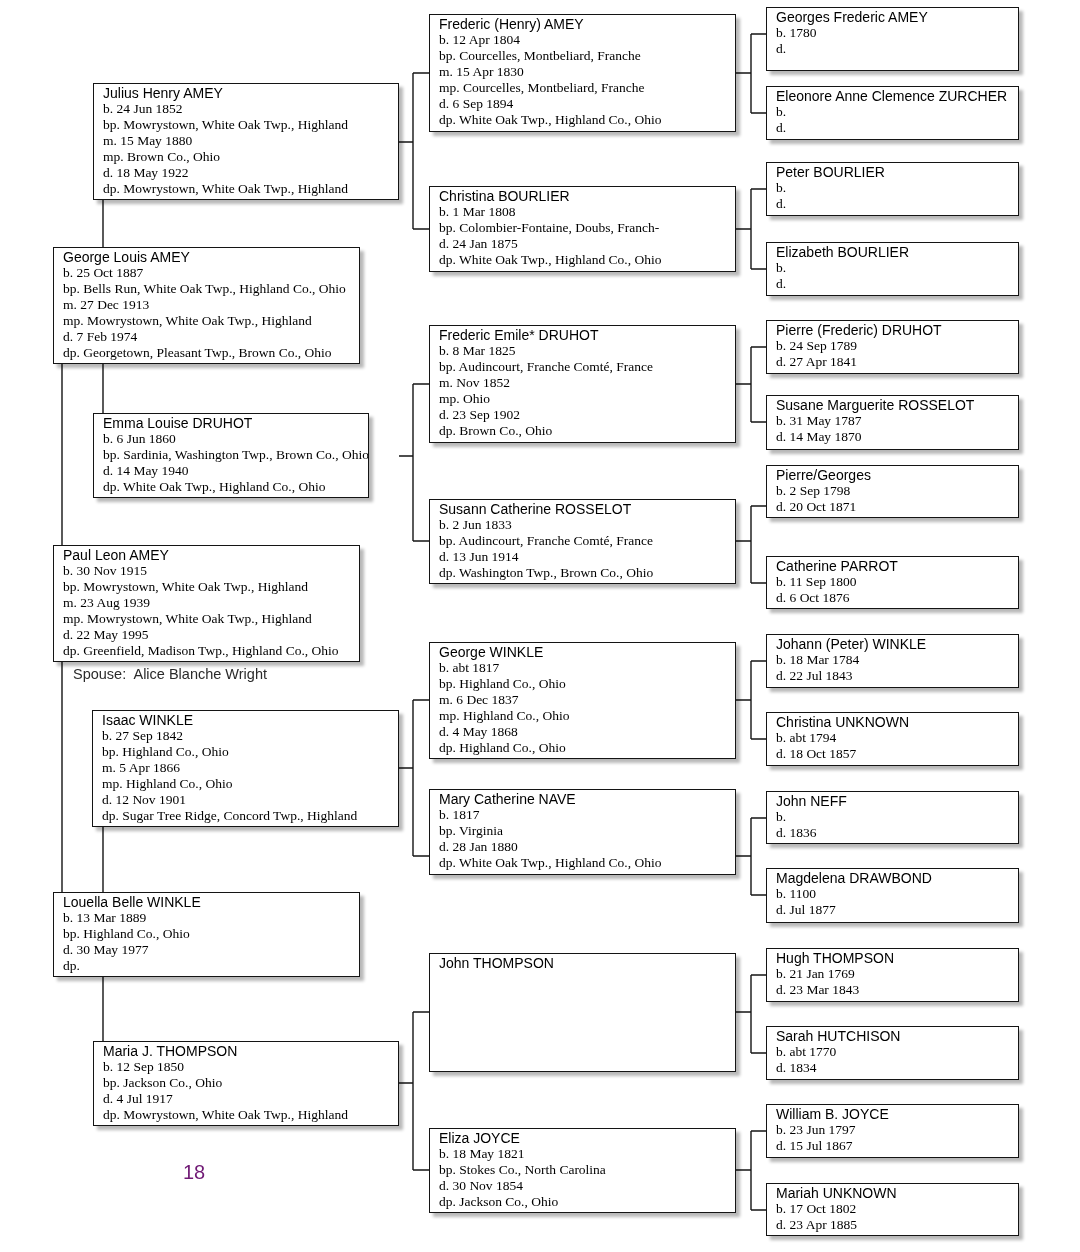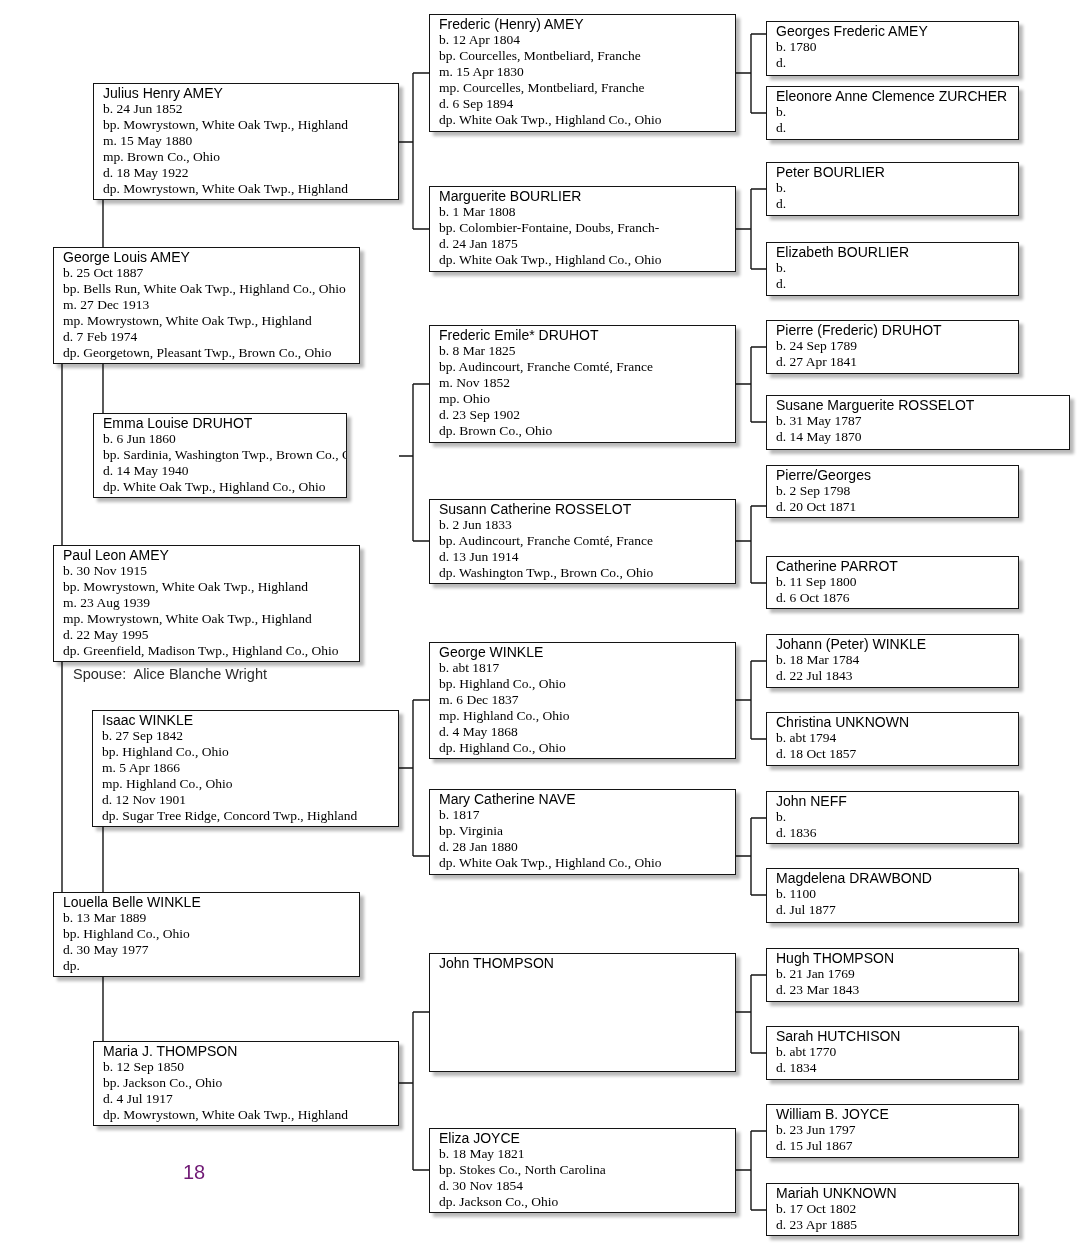--- a/index.html
+++ b/index.html
@@ -78,21 +78,21 @@
     <div class="pname">Julius Henry AMEY</div>
     <div>
         <div class="pline">b. 24 Jun 1852</div>
         <div class="pline">bp. Mowrystown, White Oak Twp., Highland</div>
         <div class="pline">m. 15 May 1880</div>
         <div class="pline">mp. Brown Co., Ohio</div>
         <div class="pline">d. 18 May 1922</div>
         <div class="pline">dp. Mowrystown, White Oak Twp., Highland</div>
       </div>
   </div>
-  <div class="pbox" style="left:93px;top:413px;width:254px;height:85px">
+  <div class="pbox" style="left:93px;top:413px;width:276px;height:85px">
 
     <div class="pname">Emma Louise DRUHOT</div>
     <div>
         <div class="pline">b. 6 Jun 1860</div>
         <div class="pline">bp. Sardinia, Washington Twp., Brown Co., Ohio</div>
         <div class="pline">d. 14 May 1940</div>
         <div class="pline">dp. White Oak Twp., Highland Co., Ohio</div>
       </div>
   </div>
   <div class="pbox" style="left:92px;top:710px;width:307px;height:117px">
@@ -125,21 +125,21 @@
         <div class="pline">b. 12 Apr 1804</div>
         <div class="pline">bp. Courcelles, Montbeliard, Franche</div>
         <div class="pline">m. 15 Apr 1830</div>
         <div class="pline">mp. Courcelles, Montbeliard, Franche</div>
         <div class="pline">d. 6 Sep 1894</div>
         <div class="pline">dp. White Oak Twp., Highland Co., Ohio</div>
       </div>
   </div>
   <div class="pbox" style="left:429px;top:186px;width:307px;height:86px">
 
-    <div class="pname">Marguerite BOURLIER</div>
+    <div class="pname">Christina BOURLIER</div>
     <div>
         <div class="pline">b. 1 Mar 1808</div>
         <div class="pline">bp. Colombier-Fontaine, Doubs, Franch-</div>
         <div class="pline">d. 24 Jan 1875</div>
         <div class="pline">dp. White Oak Twp., Highland Co., Ohio</div>
       </div>
   </div>
   <div class="pbox" style="left:429px;top:325px;width:307px;height:118px">
 
     <div class="pname">Frederic Emile* DRUHOT</div>
@@ -192,21 +192,21 @@
 
     <div class="pname">Eliza JOYCE</div>
     <div>
         <div class="pline">b. 18 May 1821</div>
         <div class="pline">bp. Stokes Co., North Carolina</div>
         <div class="pline">d. 30 Nov 1854</div>
         <div class="pline">dp. Jackson Co., Ohio</div>
       </div>
   </div>
 
-  <div class="pbox" style="left:766px;top:21px;width:253px;height:55px">
+  <div class="pbox" style="left:766px;top:7px;width:253px;height:64px">
 
     <div class="pname">Georges Frederic AMEY</div>
     <div>
         <div class="pline">b. 1780</div>
         <div class="pline">d.</div>
       </div>
   </div>
   <div class="pbox" style="left:766px;top:86px;width:253px;height:54px">
 
     <div class="pname">Eleonore Anne Clemence ZURCHER</div>
@@ -232,21 +232,21 @@
       </div>
   </div>
   <div class="pbox" style="left:766px;top:320px;width:253px;height:54px">
 
     <div class="pname">Pierre (Frederic) DRUHOT</div>
     <div>
         <div class="pline">b. 24 Sep 1789</div>
         <div class="pline">d. 27 Apr 1841</div>
       </div>
   </div>
-  <div class="pbox" style="left:766px;top:395px;width:304px;height:55px">
+  <div class="pbox" style="left:766px;top:395px;width:253px;height:55px">
 
     <div class="pname">Susane Marguerite ROSSELOT</div>
     <div>
         <div class="pline">b. 31 May 1787</div>
         <div class="pline">d. 14 May 1870</div>
       </div>
   </div>
   <div class="pbox" style="left:766px;top:465px;width:253px;height:53px">
 
     <div class="pname">Pierre/Georges</div>

